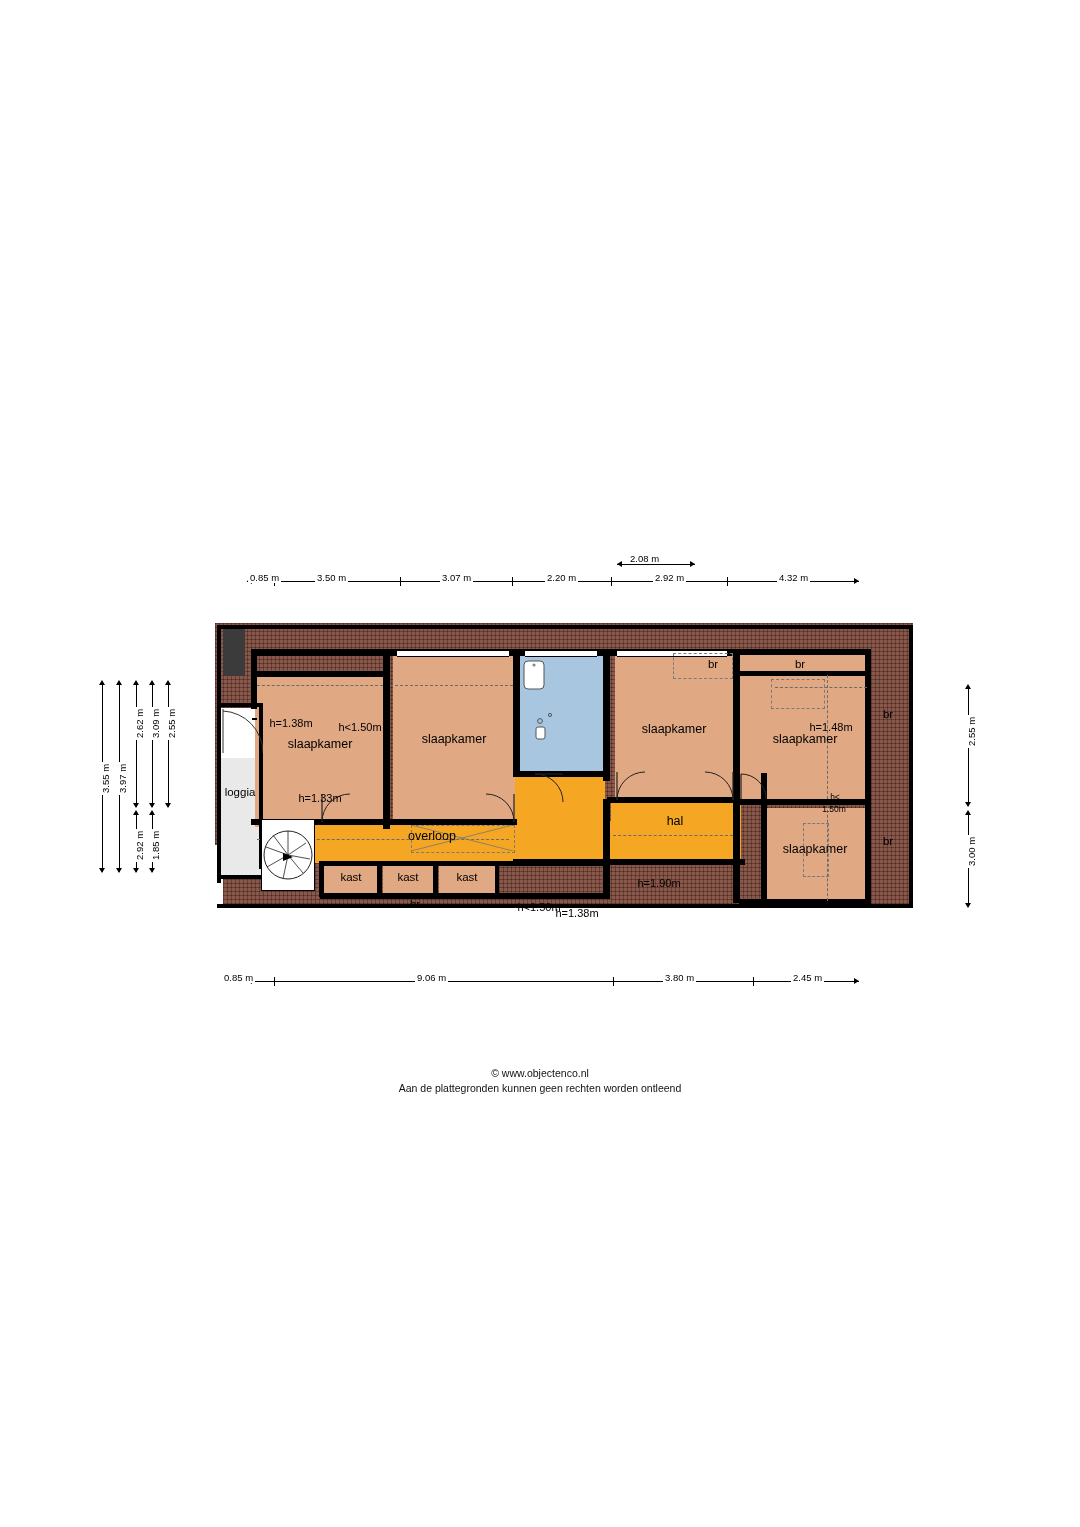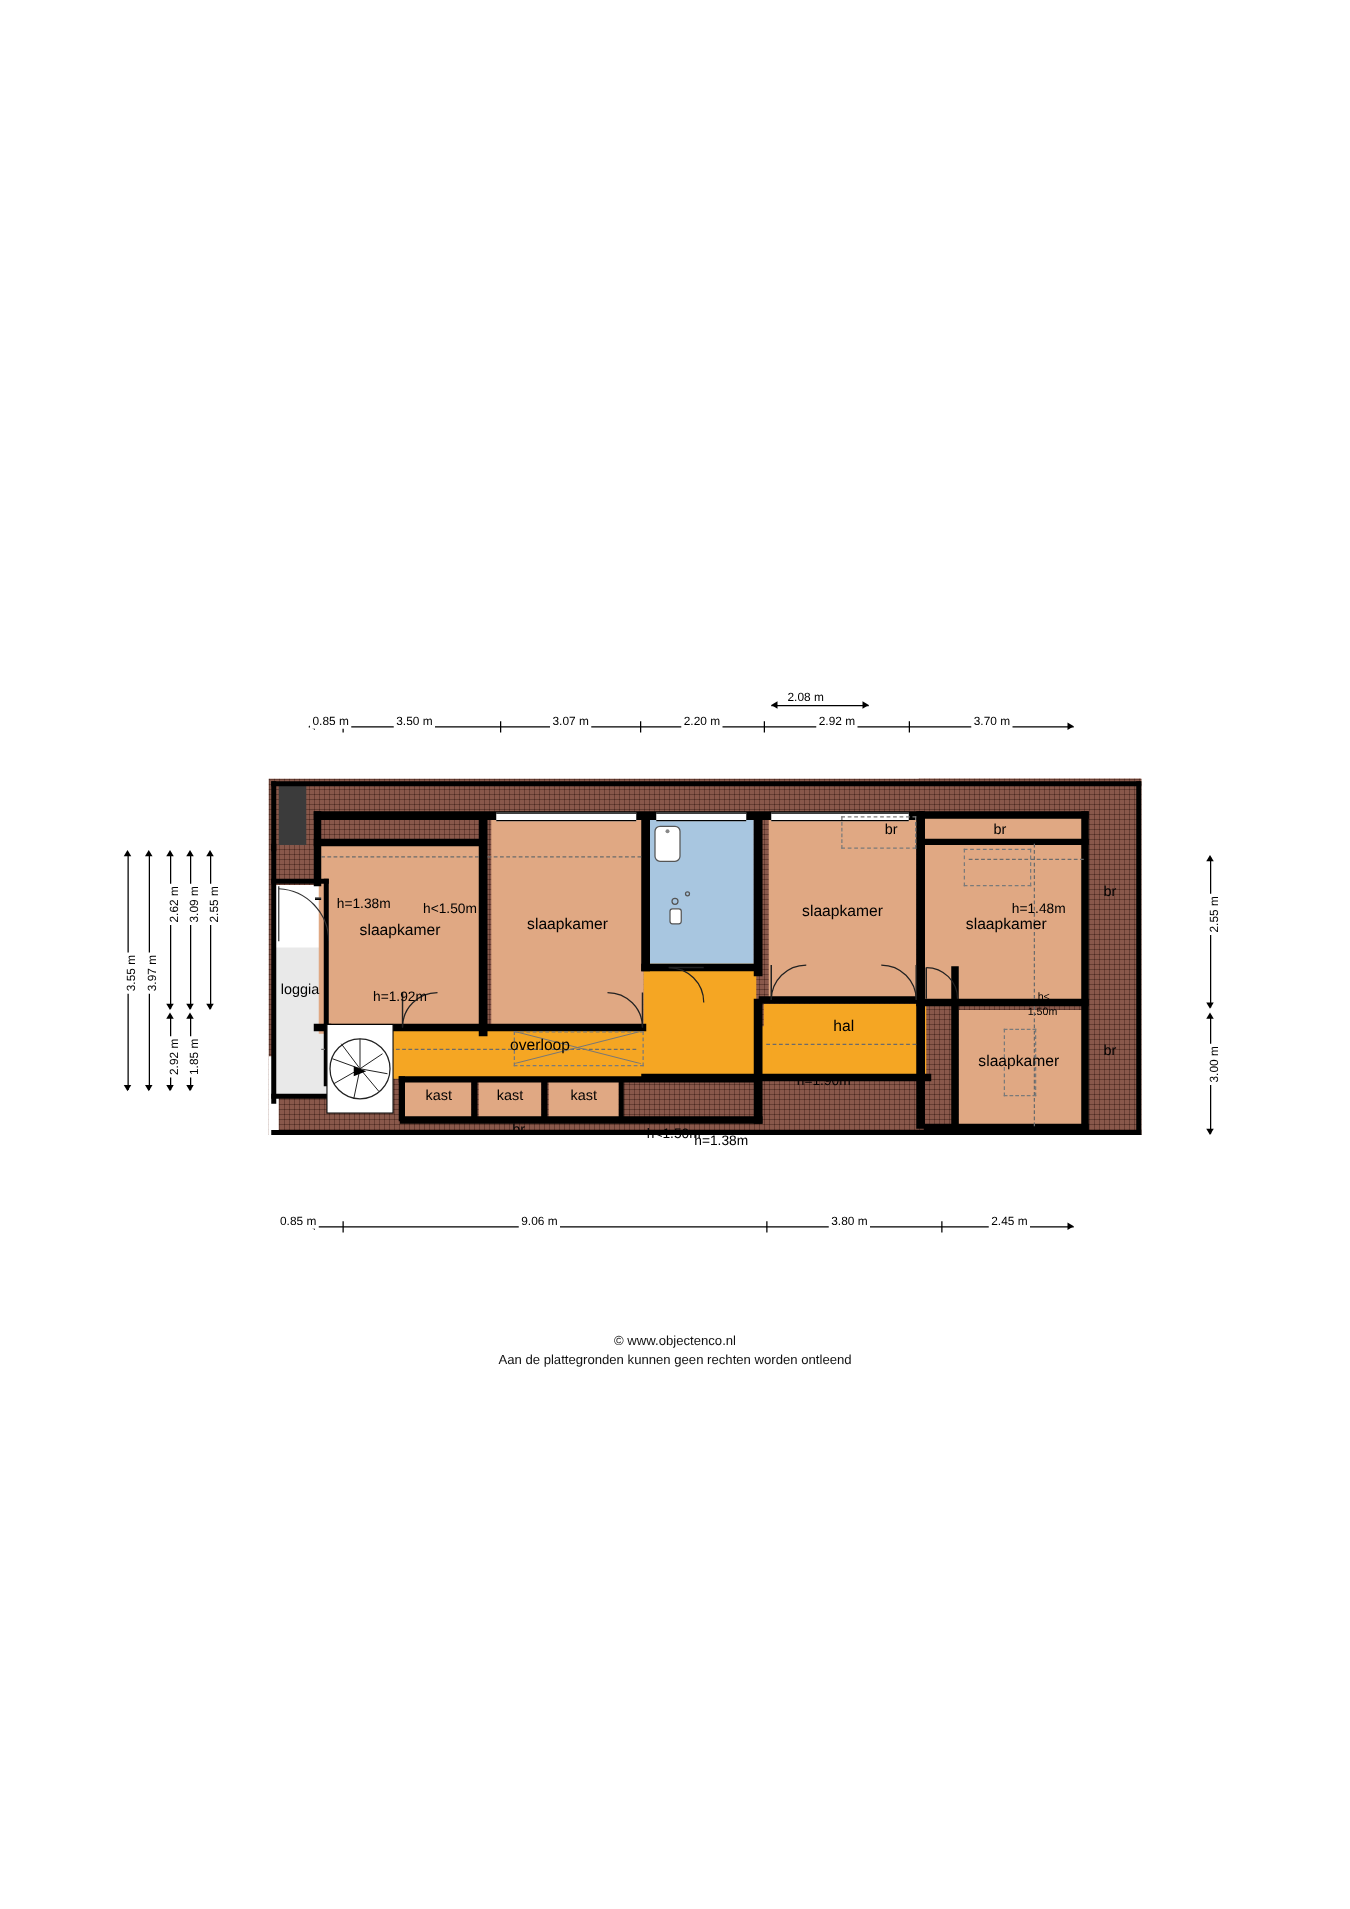--- a/index.html
+++ b/index.html
@@ -175,21 +175,21 @@
     <div class="tick-v" style="left:400px; top:577px;"></div>
     <div class="tick-v" style="left:512px; top:577px;"></div>
     <div class="tick-v" style="left:611px; top:577px;"></div>
     <div class="tick-v" style="left:727px; top:577px;"></div>
 
     <div class="dim-text" style="left:248px; top:572px;">0.85 m</div>
     <div class="dim-text" style="left:315px; top:572px;">3.50 m</div>
     <div class="dim-text" style="left:440px; top:572px;">3.07 m</div>
     <div class="dim-text" style="left:545px; top:572px;">2.20 m</div>
     <div class="dim-text" style="left:653px; top:572px;">2.92 m</div>
-    <div class="dim-text" style="left:777px; top:572px;">3.70 m</div>
+    <div class="dim-text" style="left:777px; top:572px;">4.32 m</div>
   </div>
 
   <div>
 
     <div class="dim-v" style="left:102px; top:682px; height:190px;"></div>
     <div class="arrow-u" style="left:99px; top:680px;"></div>
     <div class="arrow-d" style="left:99px; top:868px;"></div>
     <div class="dim-text-v" style="left:100px; top:795px;">3.55 m</div>
 
     <div class="dim-v" style="left:119px; top:682px; height:190px;"></div>
@@ -404,40 +404,40 @@
     </svg>
 
     <svg style="position:absolute; left:196px; top:202px; width:102px; height:26px;" viewBox="0 0 102 26">
       <line x1="0" y1="0" x2="102" y2="26" stroke="#777" stroke-width="0.8"></line>
       <line x1="102" y1="0" x2="0" y2="26" stroke="#777" stroke-width="0.8"></line>
     </svg>
 
     <div class="lbl" style="left:2px; top:163px; width:46px;">loggia</div>
 
     <div class="lbl big" style="left:45px; top:115px; width:120px;">slaapkamer</div>
-    <div class="lbl sm" style="left:50px; top:133px; width:110px;">h=1.92m</div>
+    <div class="lbl sm" style="left:50px; top:133px; width:110px;">h=1.33m</div>
 
     <div class="lbl big" style="left:180px; top:110px; width:118px;">slaapkamer</div>
 
     <div class="lbl big" style="left:400px; top:100px; width:118px;">slaapkamer</div>
 
     <div class="lbl big" style="left:528px; top:110px; width:124px;">slaapkamer</div>
     <div class="lbl sm" style="left:570px; top:62px; width:92px;">h=1.48m</div>
 
     <div class="lbl big" style="left:548px; top:220px; width:104px;">slaapkamer</div>
 
     <div class="lbl xs" style="left:598px; top:168px; width:44px;">h&lt;</div>
     <div class="lbl xs" style="left:592px; top:180px; width:54px;">1.50m</div>
 
     <div class="lbl big" style="left:162px; top:207px; width:110px;">overloop</div>
     <div class="lbl sm" style="left:292px; top:242px; width:64px;">h&lt;1.50m</div>
     <div class="lbl sm" style="left:330px; top:248px; width:64px;">h=1.38m</div>
 
     <div class="lbl big" style="left:420px; top:192px; width:80px;">hal</div>
-    <div class="lbl sm" style="left:404px; top:200px; width:80px;">h=1.90m</div>
+    <div class="lbl sm" style="left:404px; top:218px; width:80px;">h=1.90m</div>
 
     <div class="lbl sm" style="left:40px; top:58px; width:72px;">h=1.38m</div>
     <div class="lbl sm" style="left:110px; top:62px; width:70px;">h&lt;1.50m</div>
 
     <div class="lbl" style="left:110px; top:248px; width:52px;">kast</div>
     <div class="lbl" style="left:168px; top:248px; width:50px;">kast</div>
     <div class="lbl" style="left:224px; top:248px; width:56px;">kast</div>
 
     <div class="lbl" style="left:180px; top:275px; width:40px;">br</div>
     <div class="lbl" style="left:478px; top:35px; width:40px;">br</div>

